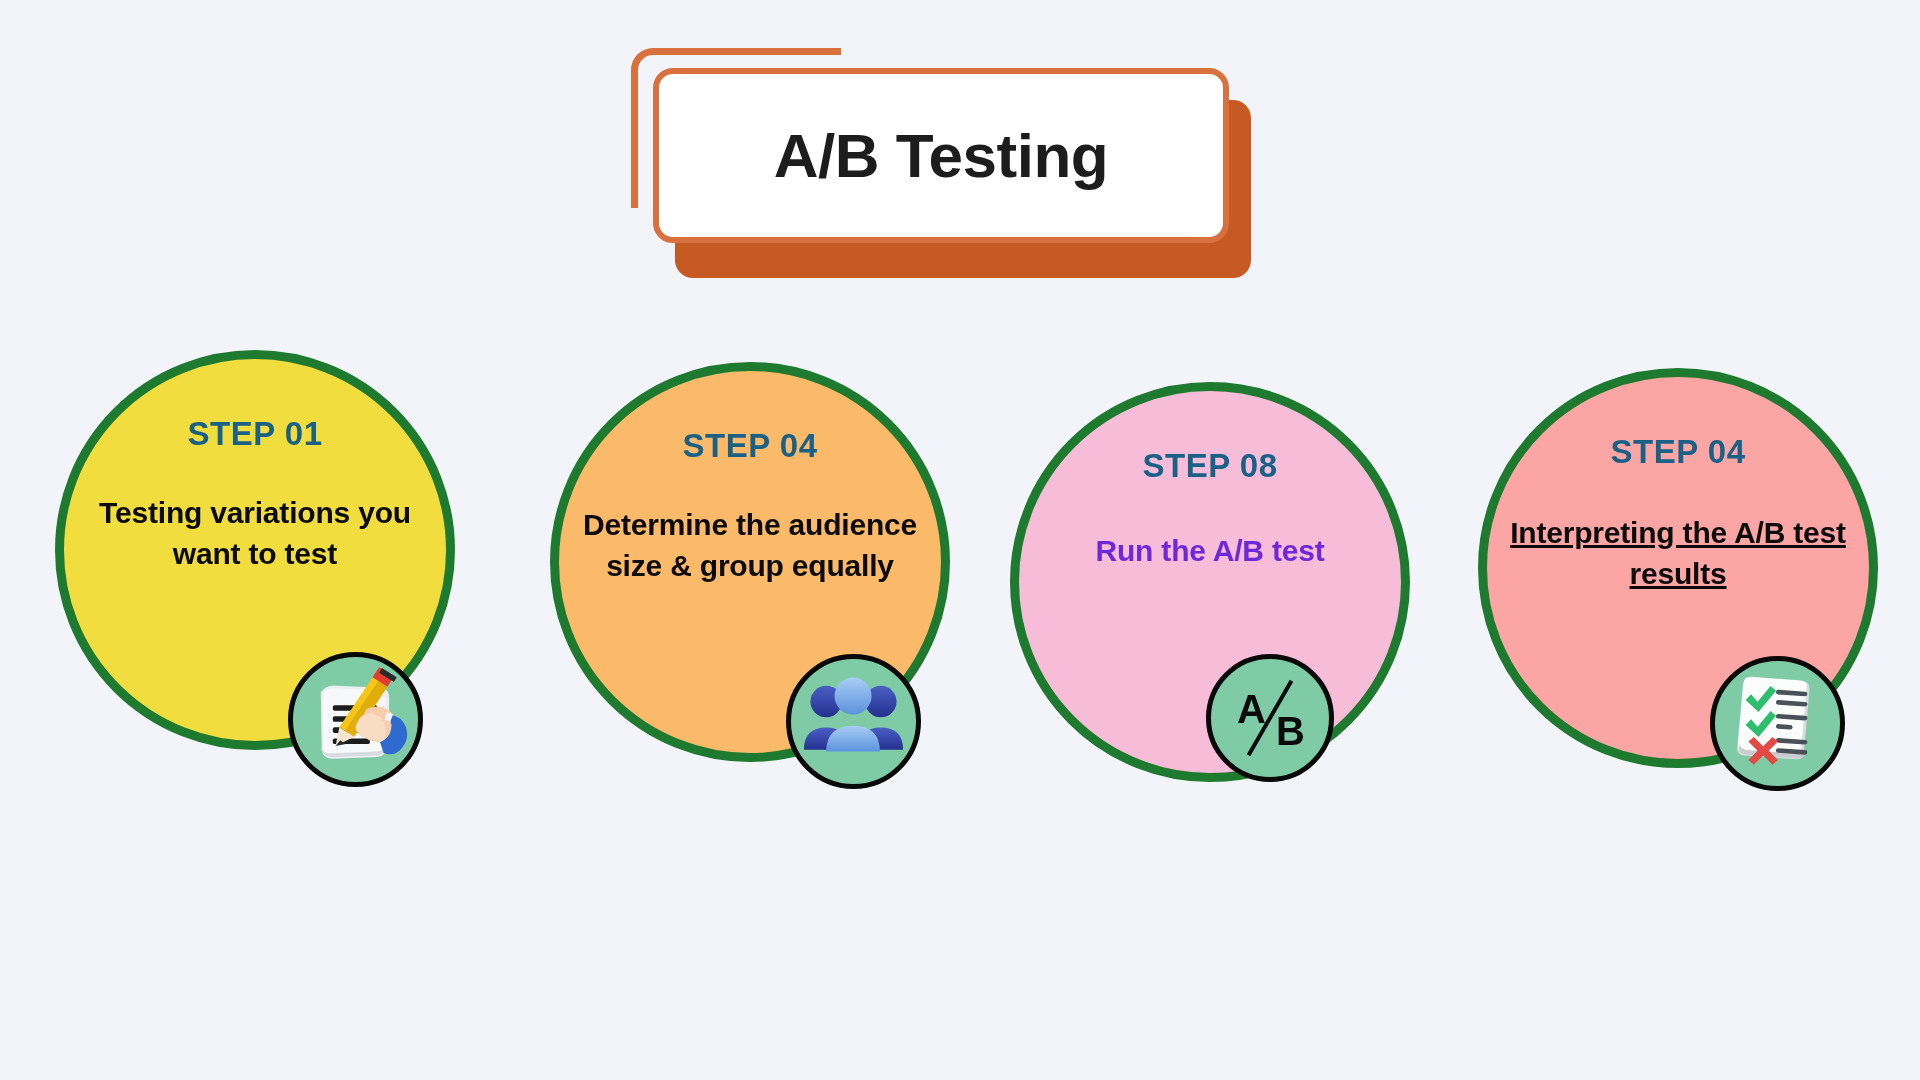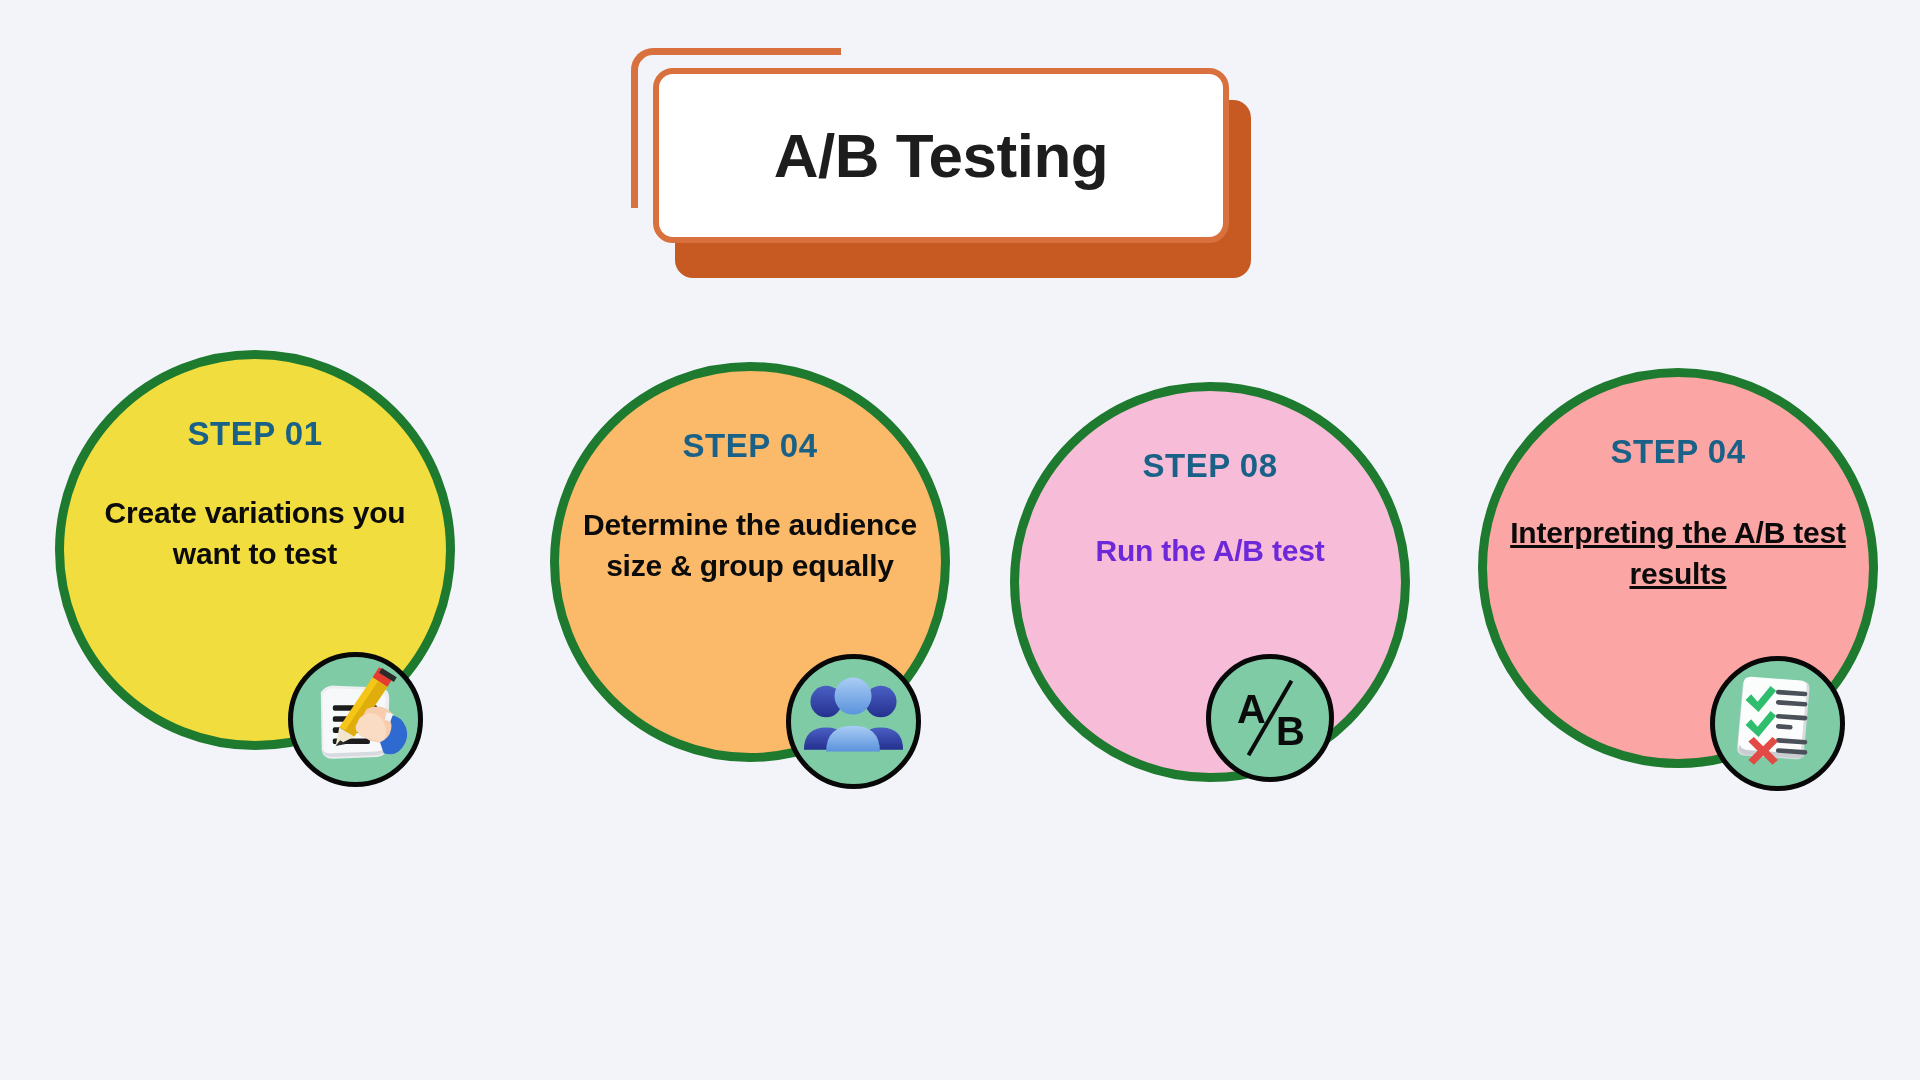--- a/index.html
+++ b/index.html
@@ -169,21 +169,21 @@
   <div class="title-card">
     <div class="title-text">A/B Testing</div>
   </div>
 </div>
 
 <div id="steps-row">
 
   <div class="step step-1">
     <div class="step-circle" style="background: rgb(242, 221, 63); border-color: rgb(30, 122, 46);">
       <div class="step-label" style="color: rgb(26, 97, 135);">STEP 01</div>
-      <div class="step-body" style="color: rgb(11, 11, 11);">Create variations you want to test</div>
+      <div class="step-body" style="color: rgb(11, 11, 11);">Testing variations you want to test</div>
     </div>
     <div class="badge badge-1" style="background: rgb(127, 203, 166); border-color: rgb(8, 8, 8);">
       <svg viewBox="0 0 135 135">
 
         <path d="M30 38 q6 -8 16 -7 l48 2 q10 1 10 12 l-2 52 q-1 10 -11 11 l-48 2 q-11 0 -12 -10 z" fill="#eceef0"></path>
         <path d="M32 40 q5 -7 14 -6 l46 2 q8 1 8 10 l-2 50 q-1 8 -9 9 l-46 2 q-9 0 -10 -8 z" fill="#f7f8f9"></path>
 
         <path d="M30 98 q2 10 13 10 l48 -2 q10 -1 11 -11 l0 -2 q-2 8 -11 9 l-48 2 q-11 1 -13 -6 z" fill="#d7dade"></path>
 
         <rect x="43" y="52" width="48" height="6" rx="2" fill="#1c1c1c"></rect>

